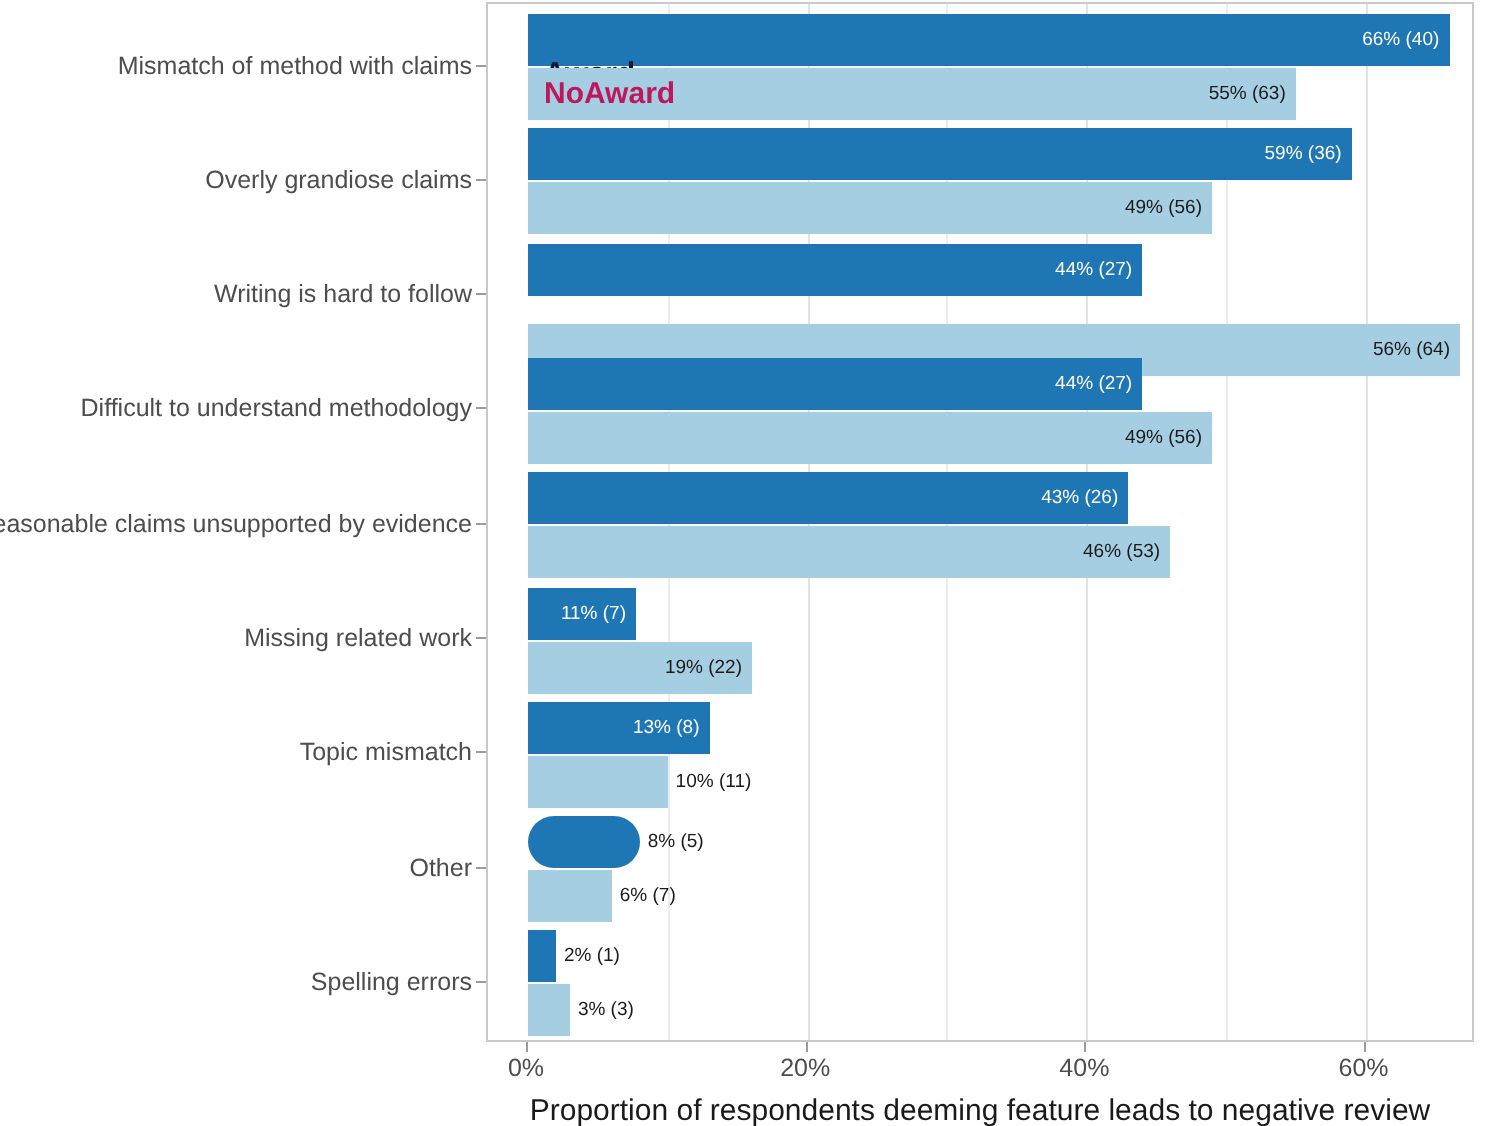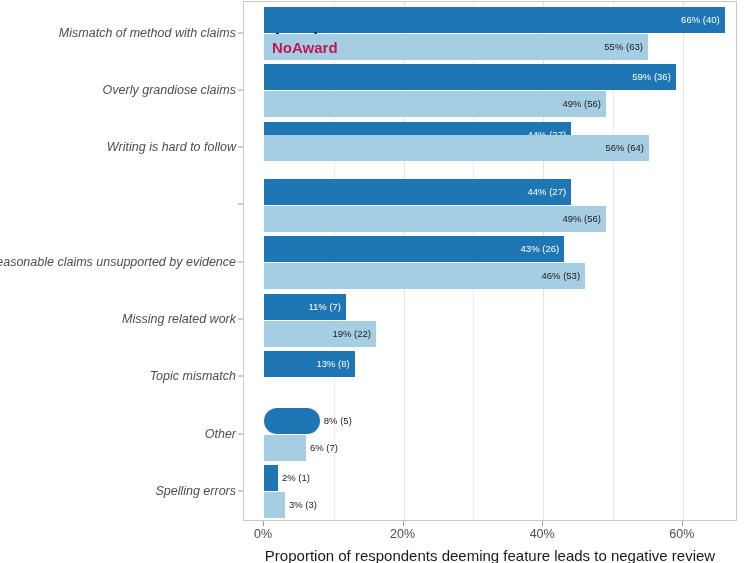--- a/index.html
+++ b/index.html
@@ -32,21 +32,20 @@
   }
   .y-tick-label {
     position: absolute;
     right: 0;
     text-align: right;
     font-size: 12.5px;
     color: #4d4d4d;
     white-space: nowrap;
     transform: translateY(-50%);
     line-height: 1;
-    font-style: italic;
   }
   .y-tick-mark {
     position: absolute;
     width: 5px;
     height: 1px;
     background: #9c9c9c;
     left: 238px;
     transform: translateY(-50%);
   }
 
@@ -142,20 +141,21 @@
 </style>
 </head>
 <body>
 
 <div id="chart-root">
 
   <div class="y-axis" id="y-axis">
       <div class="y-tick-label" style="top: 32.5px;">Mismatch of method with claims</div>
       <div class="y-tick-label" style="top: 89.8px;">Overly grandiose claims</div>
       <div class="y-tick-label" style="top: 147.1px;">Writing is hard to follow</div>
+      <div class="y-tick-label" style="top: 204.4px;">Difficult to understand methodology</div>
       <div class="y-tick-label" style="top: 261.7px;">Reasonable claims unsupported by evidence</div>
       <div class="y-tick-label" style="top: 319px;">Missing related work</div>
       <div class="y-tick-label" style="top: 376.3px;">Topic mismatch</div>
       <div class="y-tick-label" style="top: 433.6px;">Other</div>
       <div class="y-tick-label" style="top: 490.9px;">Spelling errors</div>
     </div>
 
   <div class="panel" id="panel">
       <div class="gridline" style="left: 89.8px;"></div>
       <div class="gridline major" style="left: 159.6px;"></div>
@@ -173,43 +173,46 @@
       </div>
       <div class="bar award" style="top: 62.3px; width: 411.82px; height: 26px; text-align: center;">
         <span class="bar-label inside-dark">59% (36)</span>
       </div>
       <div class="bar noaward" style="top: 89.3px; width: 342.02px; height: 26px;">
         <span class="bar-label inside-light">49% (56)</span>
       </div>
       <div class="bar award" style="top: 119.6px; width: 307.12px; height: 26px;">
         <span class="bar-label inside-dark">44% (27)</span>
       </div>
-      <div class="bar noaward" style="top: 133px; width: 385px; height: 26px; padding-left: 45px;">
+      <div class="bar noaward" style="top: 160px; width: 466px; height: 26px; padding-left: 45px;">
         <span class="bar-label inside-light">56% (64)</span>
       </div>
       <div class="bar award" style="top: 176.9px; width: 307.12px; height: 26px;">
         <span class="bar-label inside-dark">44% (27)</span>
       </div>
       <div class="bar noaward" style="top: 203.9px; width: 342.02px; height: 26px;">
         <span class="bar-label inside-light">49% (56)</span>
       </div>
       <div class="bar award" style="top: 234.2px; width: 300.14px; height: 26px;">
         <span class="bar-label inside-dark">43% (26)</span>
       </div>
       <div class="bar noaward" style="top: 261.2px; width: 321.08px; height: 26px;">
         <span class="bar-label inside-light">46% (53)</span>
       </div>
-      <div class="bar award" style="top: 291.5px; width: 82px; height: 26px;">
+      <div class="bar award" style="top: 291.5px; width: 54px; height: 26px;">
         <span class="bar-label inside-dark">11% (7)</span>
       </div>
       <div class="bar noaward" style="top: 318.5px; width: 112px; height: 26px;">
         <span class="bar-label inside-light">19% (22)</span>
       </div>
       <div class="bar award" style="top: 348.8px; width: 90.74px; height: 26px;">
         <span class="bar-label inside-dark">13% (8)</span>
+      </div>
+      <div class="bar noaward" style="top: 375.8px; width: 69.8px; height: 26px;">
+        <span class="bar-label outside">10% (11)</span>
       </div>
       <div class="bar award" style="top: 406.1px; width: 55.84px; height: 26px; border-radius: 13px;">
         <span class="bar-label outside">8% (5)</span>
       </div>
       <div class="bar noaward" style="top: 433.1px; width: 41.88px; height: 26px;">
         <span class="bar-label outside">6% (7)</span>
       </div>
       <div class="bar award" style="top: 463.4px; width: 13.96px; height: 26px;">
         <span class="bar-label outside">2% (1)</span>
       </div>

